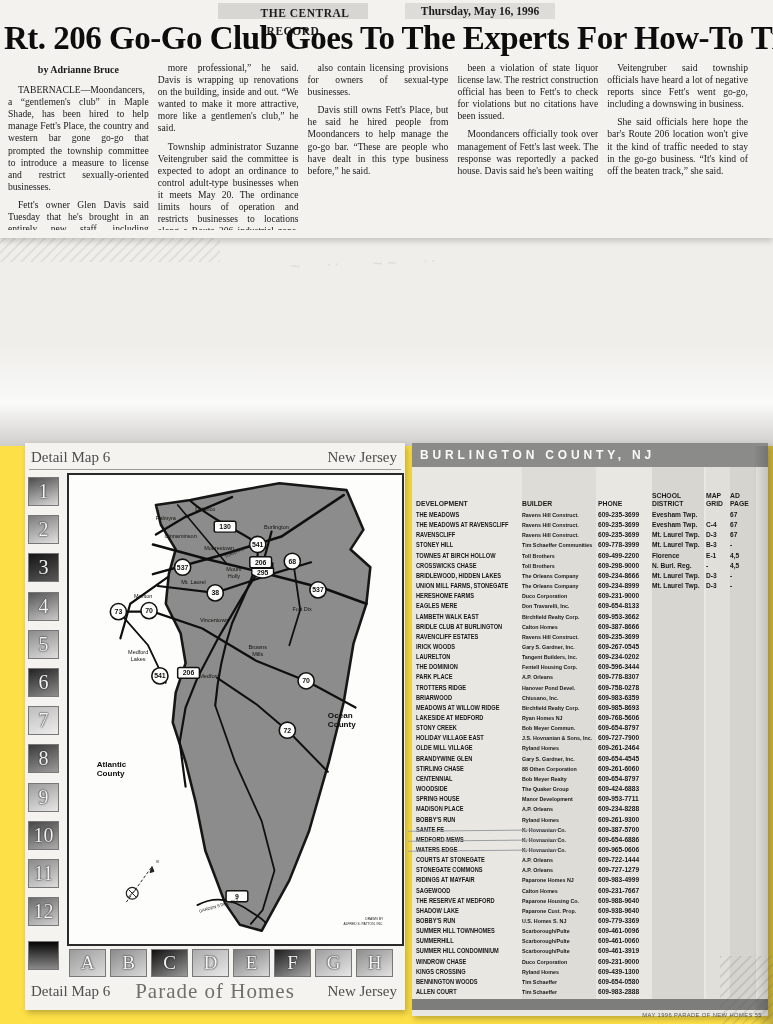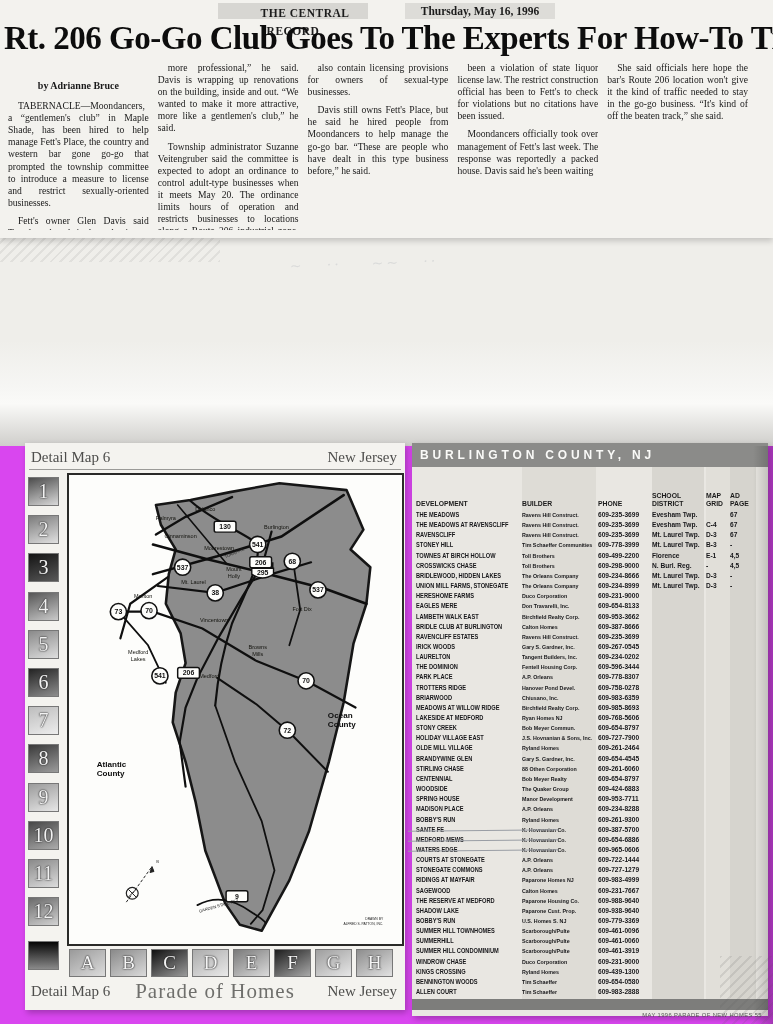--- a/index.html
+++ b/index.html
@@ -11,29 +11,29 @@
   .hatch{position:absolute;background:repeating-linear-gradient(135deg,rgba(90,90,90,.28) 0 2px,rgba(255,255,255,0) 2px 7px);}
   #clipping{position:absolute;left:0;top:0;width:773px;height:238px;background:#f3f2ee;box-shadow:0 3px 6px rgba(0,0,0,.18);}
   #masthead-band{position:absolute;left:218px;top:3px;width:150px;height:16px;background:#d7d6d2;text-align:center;}
   #masthead{font-family:"Liberation Serif",serif;font-weight:bold;font-size:11.5px;color:#1c1c1c;line-height:16px;letter-spacing:.5px;margin-left:24px;}
   #news-date{position:absolute;left:405px;top:3px;width:150px;height:16px;background:#dddcd8;font-family:"Liberation Serif",serif;font-weight:bold;font-size:11.5px;color:#1c1c1c;line-height:16px;text-align:center;}
   #headline{position:absolute;left:4px;top:20px;width:765px;font-family:"Liberation Serif",serif;font-weight:bold;font-size:33px;color:#0d0d0d;letter-spacing:-.5px;white-space:nowrap;}
   #columns{position:absolute;left:8px;top:62px;width:740px;height:168px;display:flex;gap:9px;}
   .col{width:141px;font-family:"Liberation Serif",serif;font-size:9.6px;line-height:12.1px;color:#191919;text-align:justify;overflow:hidden;}
   .col p{margin:0 0 6px 0;text-indent:10px;}
   .col p.np{text-indent:0;}
-  #byline{font-weight:bold;text-align:center;font-size:10px;margin:18px 0 8px 0;}
+  #byline{font-weight:bold;text-align:center;font-size:10px;margin:2px 0 8px 0;}
   #faint-scribble{position:absolute;left:290px;top:252px;width:330px;height:30px;color:#c9cbcd;font-family:"DejaVu Serif",serif;font-style:italic;font-size:14px;transform:rotate(-2deg);letter-spacing:3px;opacity:.55;}
 
   
   #spiral-band{position:absolute;left:0;top:340px;width:773px;height:106px;background:linear-gradient(180deg,#efeeea 0%,#f6f6f4 45%,#fafaf8 60%,#cfcecb 100%);}
   #spiral-svg{position:absolute;left:0;top:383px;}
 
   
-  #album{position:absolute;left:0;top:446px;width:773px;height:578px;background:#d946ef;}
+  #album{position:absolute;left:0;top:446px;width:773px;height:578px;background:#fde047;}
   #album .edge{position:absolute;right:0;top:0;width:20px;height:578px;background:linear-gradient(90deg,rgba(0,0,0,0) 0,rgba(0,0,0,.22) 100%);}
 
   
   #map-page{position:absolute;left:25px;top:-3px;width:380px;height:567px;background:#f4f3ef;box-shadow:2px 3px 6px rgba(0,0,0,.25);}
   .deco{font-family:"Liberation Serif",serif;color:#4e4e4c;}
   #map-head-left,#map-foot-left{position:absolute;left:6px;font-size:15px;}
   #map-head-center{position:absolute;left:0;width:100%;text-align:center;font-size:20px;letter-spacing:1px;}
   #map-head-right,#map-foot-right{position:absolute;right:8px;font-size:15px;}
   #map-head-rule{position:absolute;left:4px;top:26px;width:372px;height:1px;background:#9a9a97;}
   #map-box{position:absolute;left:42px;top:30px;width:333px;height:469px;border:2px solid #2a2a28;background:#fdfdfb;}
@@ -107,20 +107,21 @@
           </div>
           <div class="col">
             <p>also contain licensing provisions for owners of sexual-type businesses.</p>
             <p>Davis still owns Fett's Place, but he said he hired people from Moondancers to help manage the go-go bar. “These are people who have dealt in this type business before,” he said.</p>
           </div>
           <div class="col">
             <p>been a violation of state liquor license law. The restrict construction official has been to Fett's to check for violations but no citations have been issued.</p>
             <p>Moondancers officially took over management of Fett's last week. The response was reportedly a packed house. Davis said he's been waiting</p>
           </div>
           <div class="col">
+            <p>Veitengruber said township officials have heard a lot of negative reports since Fett's went go-go, including a downswing in business.</p>
             <p>She said officials here hope the bar's Route 206 location won't give it the kind of traffic needed to stay in the go-go business. “It's kind of off the beaten track,” she said.</p>
           </div>
         </div>
     </div>
     <div id="faint-scribble">~ &nbsp; ·· &nbsp;&nbsp; ~~ &nbsp; ··</div>
   </div>
 
   <div id="spiral-band">
     <svg id="spiral-svg" width="773" height="63">
         <path d="M26,10 C31,26 23,38 16,51" stroke="#6a6a6a" stroke-width="7" fill="none"></path>

